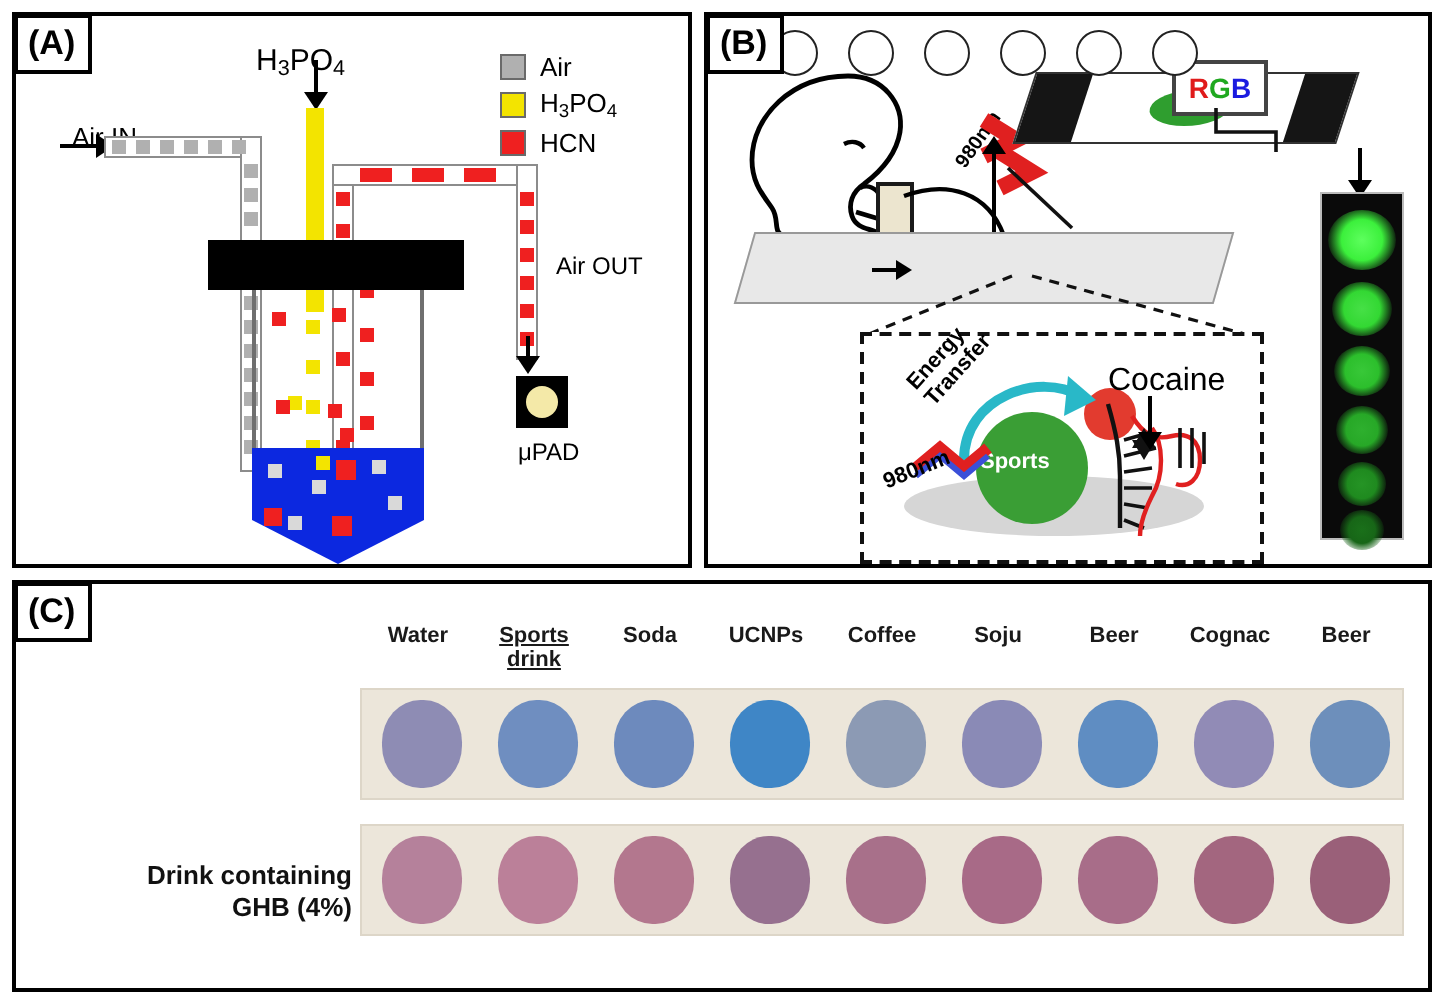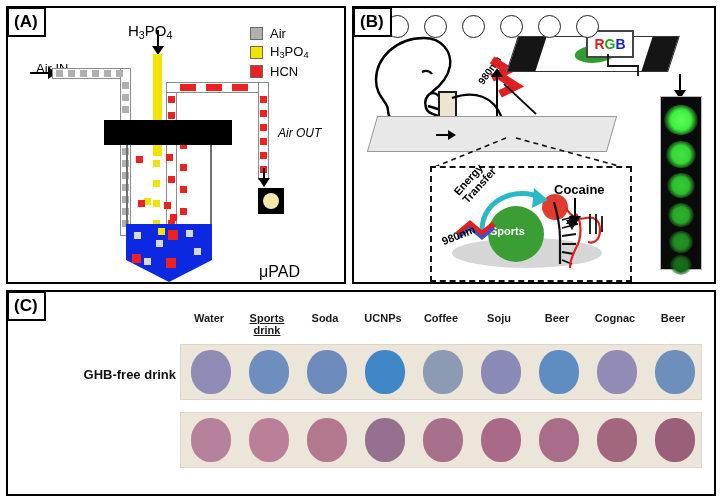--- a/index.html
+++ b/index.html
@@ -12,22 +12,22 @@
   #panel-c{left:6px;top:290px;width:710px;height:206px;}
 
   .panel-tag{position:absolute;left:-1px;top:-1px;border:2px solid #000;background:#fff;
     font-weight:bold;font-size:17px;line-height:1;padding:4px 6px 5px 5px;z-index:20;color:#000;}
 
   .lbl{position:absolute;color:#000;white-space:nowrap;}
 
   
   #a-h3po4-title{left:120px;top:14px;font-size:15px;}
   #a-airin{left:28px;top:53px;font-size:13px;}
-  #a-airout{left:270px;top:118px;font-size:12px;font-style:italic;}
-  #a-upad-lbl{left:251px;top:211px;font-size:16px;margin-top:44px;}
+  #a-airout{left:270px;top:118px;font-size:12px;}
+  #a-upad-lbl{left:251px;top:211px;font-size:12px;}
   .sub{font-size:0.72em;vertical-align:-0.25em;}
 
   .legend{position:absolute;left:242px;top:16px;}
   .legend-row{display:flex;align-items:center;height:19px;}
   .legend-sw{width:11px;height:11px;margin-right:7px;border:1px solid #6a6a6a;}
   .legend-tx{font-size:13px;color:#000;}
 
   .blackcap{position:absolute;left:96px;top:112px;width:128px;height:25px;background:#000;}
 
   .vessel-body{position:absolute;left:118px;top:118px;width:86px;height:118px;
@@ -83,21 +83,21 @@
   .strip{position:absolute;left:306px;top:88px;width:40px;height:172px;background:#0a0a0a;border:1.5px solid #bbb;}
   .spot{position:absolute;left:50%;transform:translateX(-50%);border-radius:50%;}
 
   .inset{position:absolute;left:76px;top:158px;width:198px;height:112px;border:2px dashed #111;background:#fff;}
   .ucnp{position:absolute;left:56px;top:38px;width:56px;height:56px;border-radius:50%;background:#3a9e35;}
   .ucnp-lbl{position:absolute;left:58px;top:57px;font-size:11px;font-weight:bold;color:#fff;}
   .acceptor{position:absolute;left:110px;top:26px;width:26px;height:26px;border-radius:50%;background:#e23b2f;}
   .gray-ellipse{position:absolute;left:20px;top:70px;width:150px;height:30px;border-radius:50%;background:#d6d6d6;}
   #b-et{left:20px;top:22px;font-size:11px;font-weight:bold;transform:rotate(-48deg);transform-origin:left top;line-height:1.05;}
   #b-980-inset{left:8px;top:68px;font-size:11px;font-weight:bold;transform:rotate(-22deg);transform-origin:left top;}
-  #b-cocaine{left:122px;top:14px;font-size:13px;font-weight:bold;}
+  #b-cocaine{left:122px;top:14px;font-size:16px;font-weight:normal;}
 
   
   #c-cols{position:absolute;left:172px;top:20px;width:520px;height:32px;}
   .c-col{position:absolute;top:0;width:58px;text-align:center;font-size:11px;font-weight:bold;
     color:#1a1a1a;line-height:1.12;}
   .c-rowlabel{position:absolute;width:150px;text-align:right;font-size:13px;font-weight:bold;
     color:#111;line-height:1.2;}
   #c-row1-lbl{left:18px;top:75px;}
   #c-row2-lbl{left:18px;top:138px;}
   .c-strip{position:absolute;left:172px;width:520px;height:54px;background:#ece6da;border:1px solid #ddd6c8;}
@@ -344,21 +344,24 @@
       </div>
       <div class="c-col" style="left:116px;text-align:center;">Soda</div>
       <div class="c-col" style="left:174px;">UCNPs</div>
       <div class="c-col" style="left:232px;">Coffee</div>
       <div class="c-col" style="left:290px;">Soju</div>
       <div class="c-col" style="left:348px;">Beer</div>
       <div class="c-col" style="left:406px;">Cognac</div>
       <div class="c-col" style="left:464px;">Beer</div>
     </div>
 
-    <div class="c-rowlabel" id="c-row1-lbl">GHB-free drink</div>
+    <div class="c-rowlabel" id="c-row2-lbl">
+      <span>Drink containing</span><br>
+      <span>GHB (4%)</span>
+    </div>
 
     <div class="c-strip" id="c-strip1">
       <div class="c-spot" style="left:10px;background:#8e8cb4;"></div>
       <div class="c-spot" style="left:68px;background:#6f8ec0;"></div>
       <div class="c-spot" style="left:126px;background:#6d8abd;"></div>
       <div class="c-spot" style="left:184px;background:#3f86c6;"></div>
       <div class="c-spot" style="left:242px;background:#8c9ab4;"></div>
       <div class="c-spot" style="left:300px;background:#8a8ab6;"></div>
       <div class="c-spot" style="left:358px;background:#5f8dc2;"></div>
       <div class="c-spot" style="left:416px;background:#918bb6;"></div>

